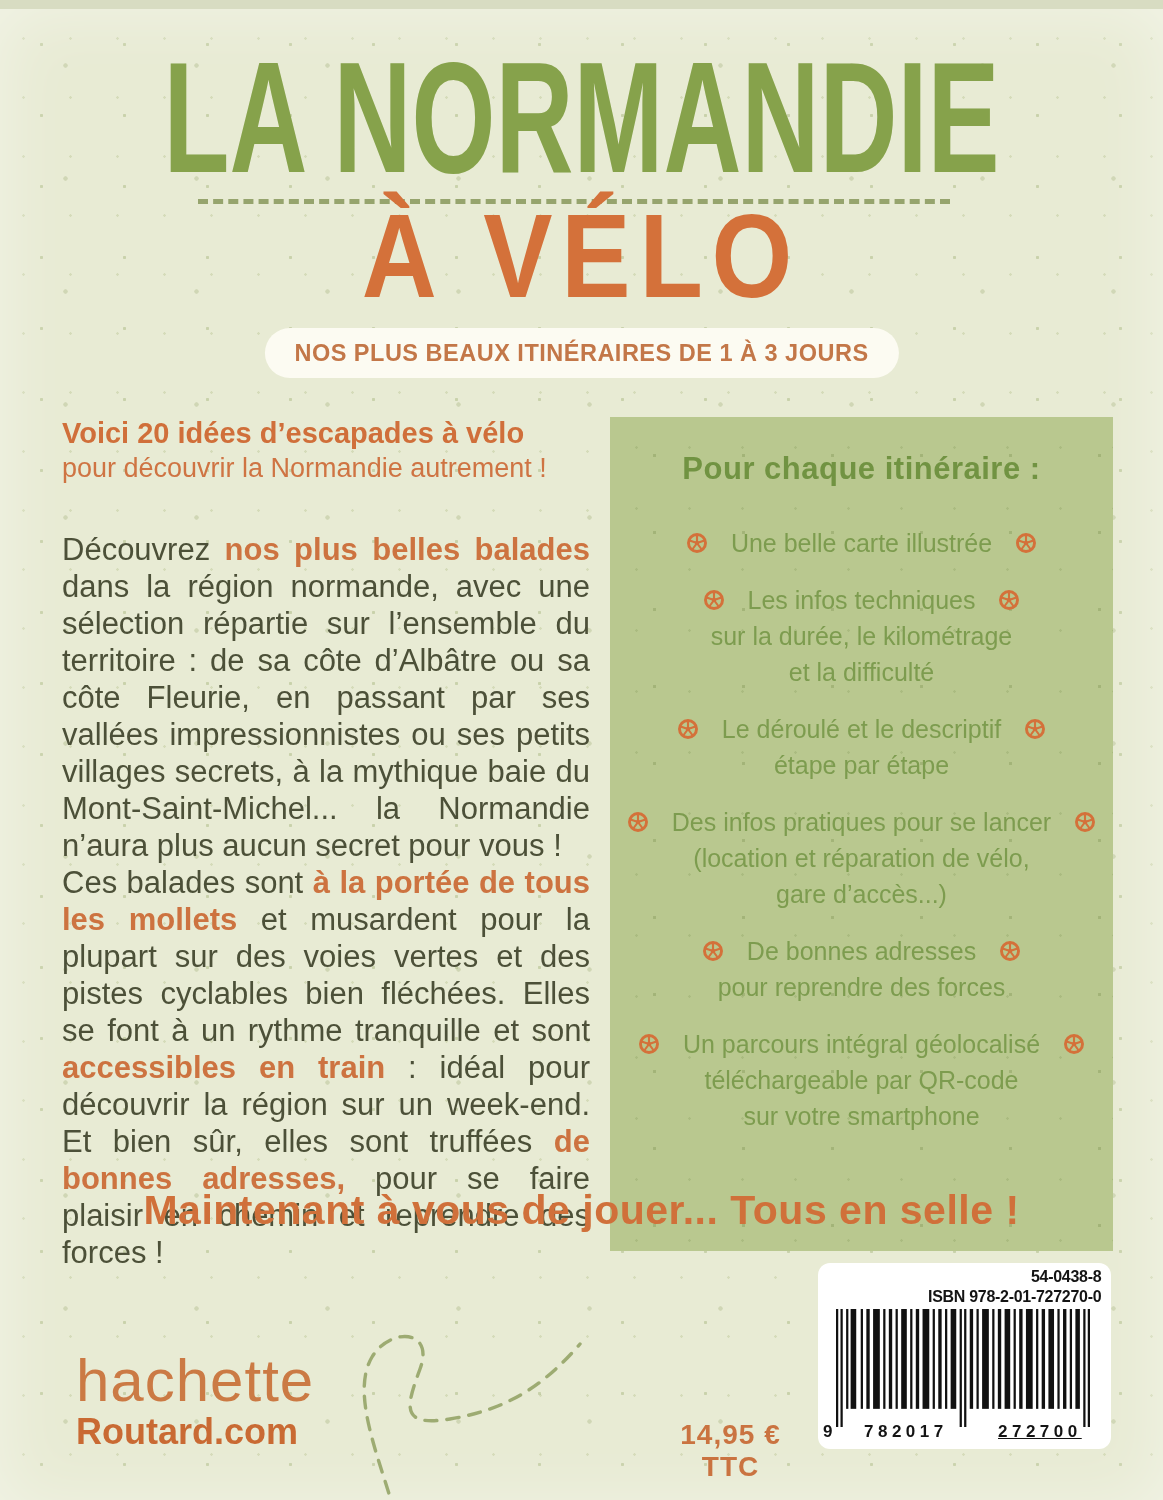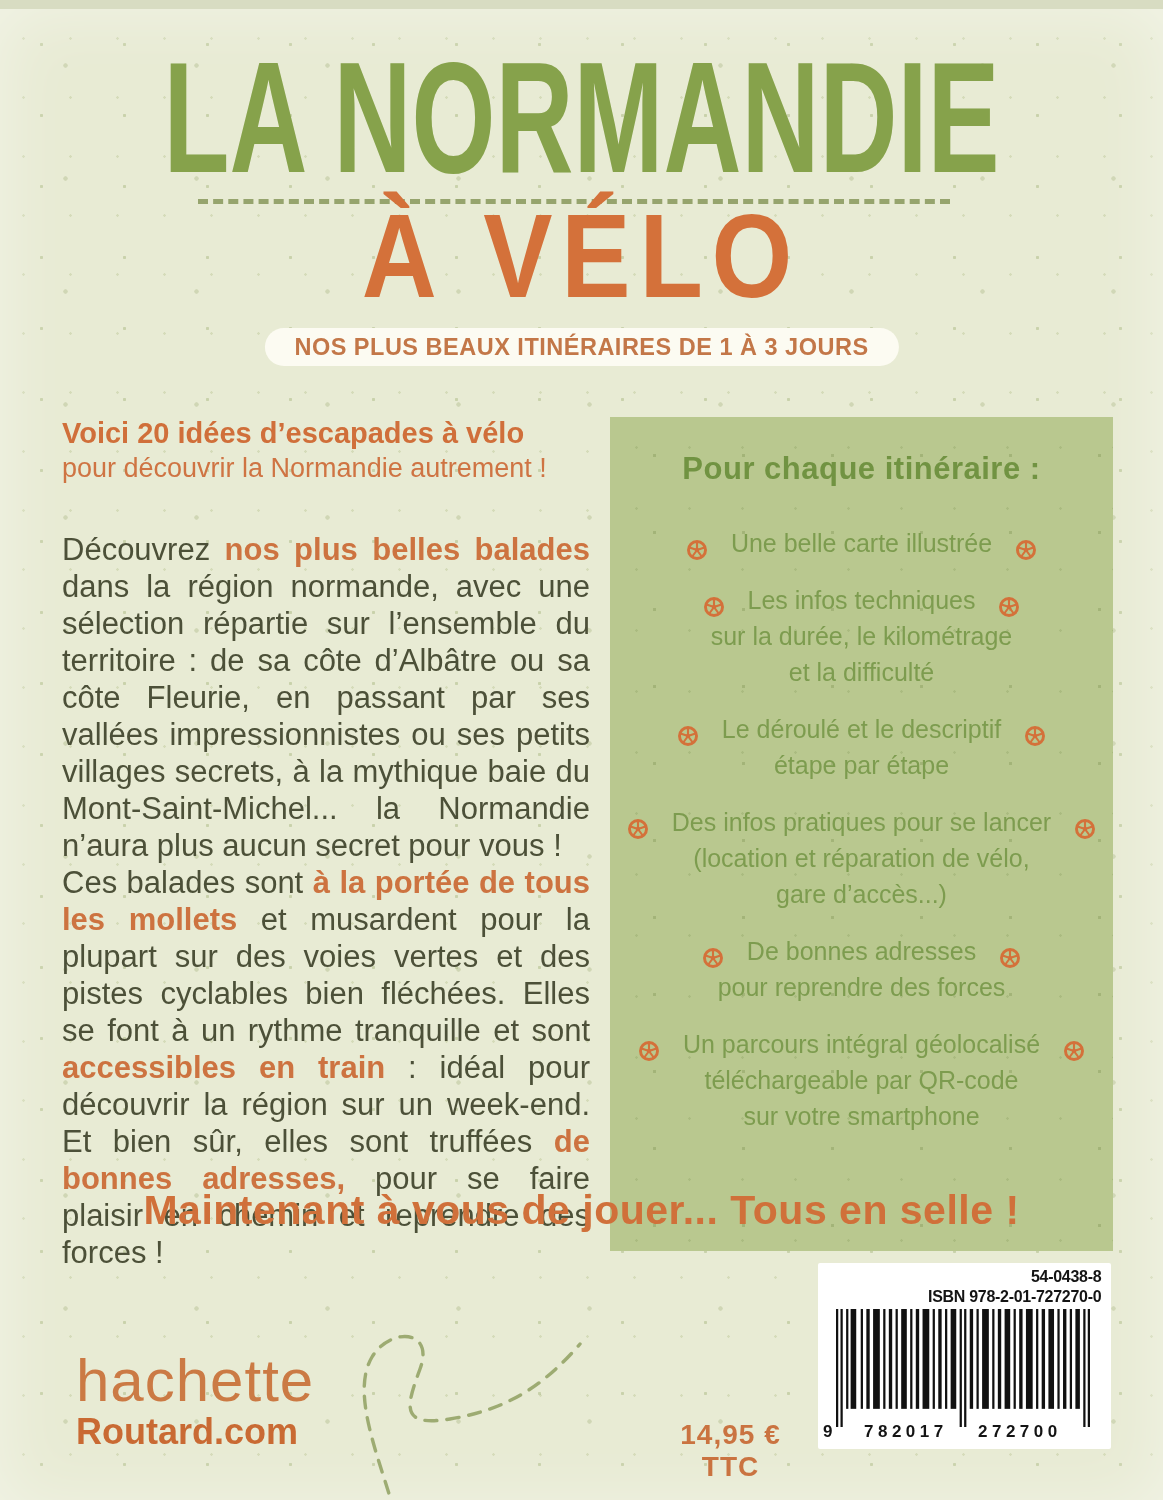--- a/index.html
+++ b/index.html
@@ -35,21 +35,21 @@
   }
   .title2 {
     position: absolute; top: 186px; left: 0; right: 0;
     text-align: center; white-space: nowrap;
     font-size: 118px; line-height: 122px; font-weight: 800;
     color: #d4713a; letter-spacing: 10px;
     transform: scaleX(.88); transform-origin: 50% 0;
   }
   .badge {
     position: absolute; top: 319px; left: 50%; transform: translateX(-50%);
-    background: #fcfbf2; border-radius: 26px; height: 38px;
+    background: #fcfbf2; border-radius: 26px; height: 50px;
     display: flex; align-items: center; padding: 0 30px;
     font-size: 23.5px; font-weight: 700; letter-spacing: .5px;
     color: #c37748; white-space: nowrap;
   }
 
   
   .intro { position: absolute; top: 406px; left: 62px; width: 530px; }
   .intro-bold   { font-size: 29px; line-height: 36px; font-weight: 800; color: #d06f3a; }
   .intro-light  { font-size: 27px; line-height: 34px; font-weight: 400; color: #cf7443; }
 
@@ -71,21 +71,21 @@
     background-size: 89px 77px, 53px 61px;
     text-align: center;
   }
   .promo-heading {
     margin: 34px 0 38px 0;
     font-size: 31px; font-weight: 800; letter-spacing: .5px;
     color: #719342;
   }
   .promo-item { margin-bottom: 21px; color: #7d9c4f; font-size: 25px; }
   .pline { line-height: 36px; }
-  .pfirst { display: flex; align-items: flex-end; justify-content: center; gap: 13px; }
+  .pfirst { display: flex; align-items: center; justify-content: center; gap: 13px; }
   .wheel { width: 22px; height: 22px; color: #d4713a; flex: 0 0 auto; margin: 0 10px; }
 
   
   .tagline {
     position: absolute; top: 1178px; left: 0; right: 0;
     text-align: center; font-size: 41px; font-weight: 700;
     color: #d0703a; letter-spacing: .5px;
   }
 
   
@@ -100,36 +100,36 @@
   .price {
     position: absolute; top: 1410px; left: 648px; width: 165px;
     text-align: center; font-size: 28px; font-weight: 800;
     color: #ca7340; letter-spacing: 1px;
   }
   .doodle { position: absolute; left: 280px; top: 1290px; width: 330px; height: 210px; }
 
   
   .barcode-box {
     position: absolute; top: 1254px; left: 818px; width: 293px; height: 186px;
-    background: #ffffff; border-radius: 2px;
+    background: #ffffff; border-radius: 12px;
   }
   .codes {
     position: absolute; top: 4px; right: 10px; text-align: right;
     font-size: 17px; line-height: 20px; font-weight: 700;
     letter-spacing: -0.3px; color: #141414;
     transform: scaleX(.94); transform-origin: 100% 0;
   }
   .bars { position: absolute; left: 18px; top: 46px; width: 254px; height: 118px; }
   .bdigit {
     position: absolute; bottom: 7px; font-size: 17px; font-weight: 700;
     color: #141414; letter-spacing: 4.5px; white-space: nowrap;
   }
   .d-first { left: 5px; letter-spacing: 0; }
   .d-left  { left: 46px; }
-  .d-right { left: 160px; }
+  .d-right { left: 180px; text-decoration: underline; }
 </style>
 </head>
 <body>
 
 <svg width="0" height="0" style="position:absolute" aria-hidden="true">
   <symbol id="wheel-sym" viewBox="0 0 24 24">
     <circle cx="12" cy="12" r="9.3" fill="none" stroke="currentColor" stroke-width="3.2"></circle>
     <circle cx="12" cy="12" r="2.4" fill="currentColor"></circle>
     <g stroke="currentColor" stroke-width="2.3" stroke-linecap="round">
       <line x1="12" y1="12" x2="12" y2="3.4"></line>

